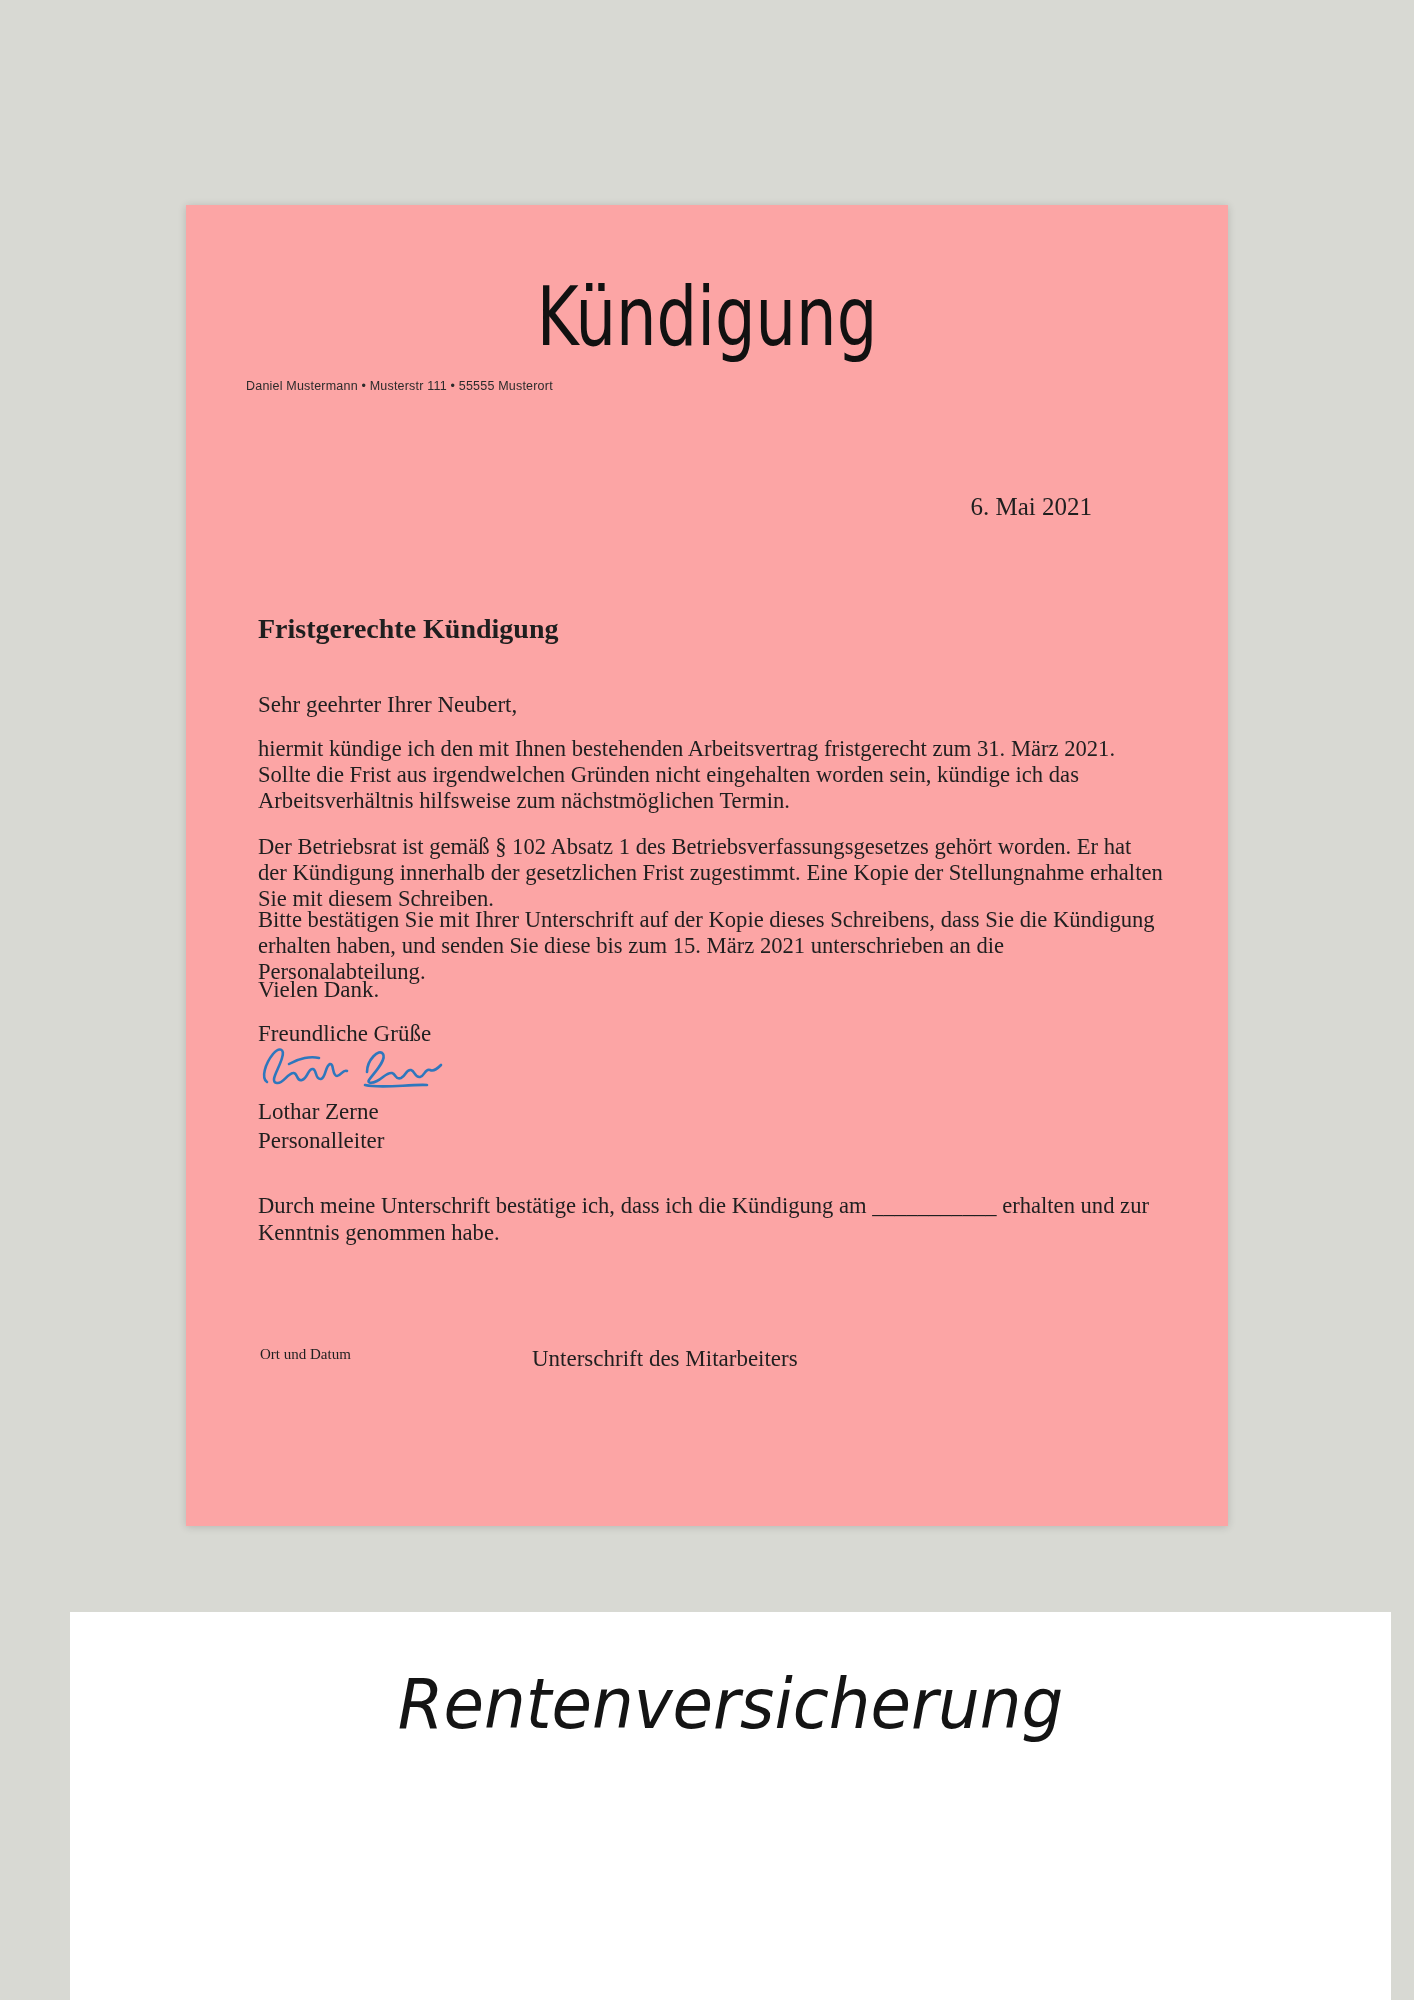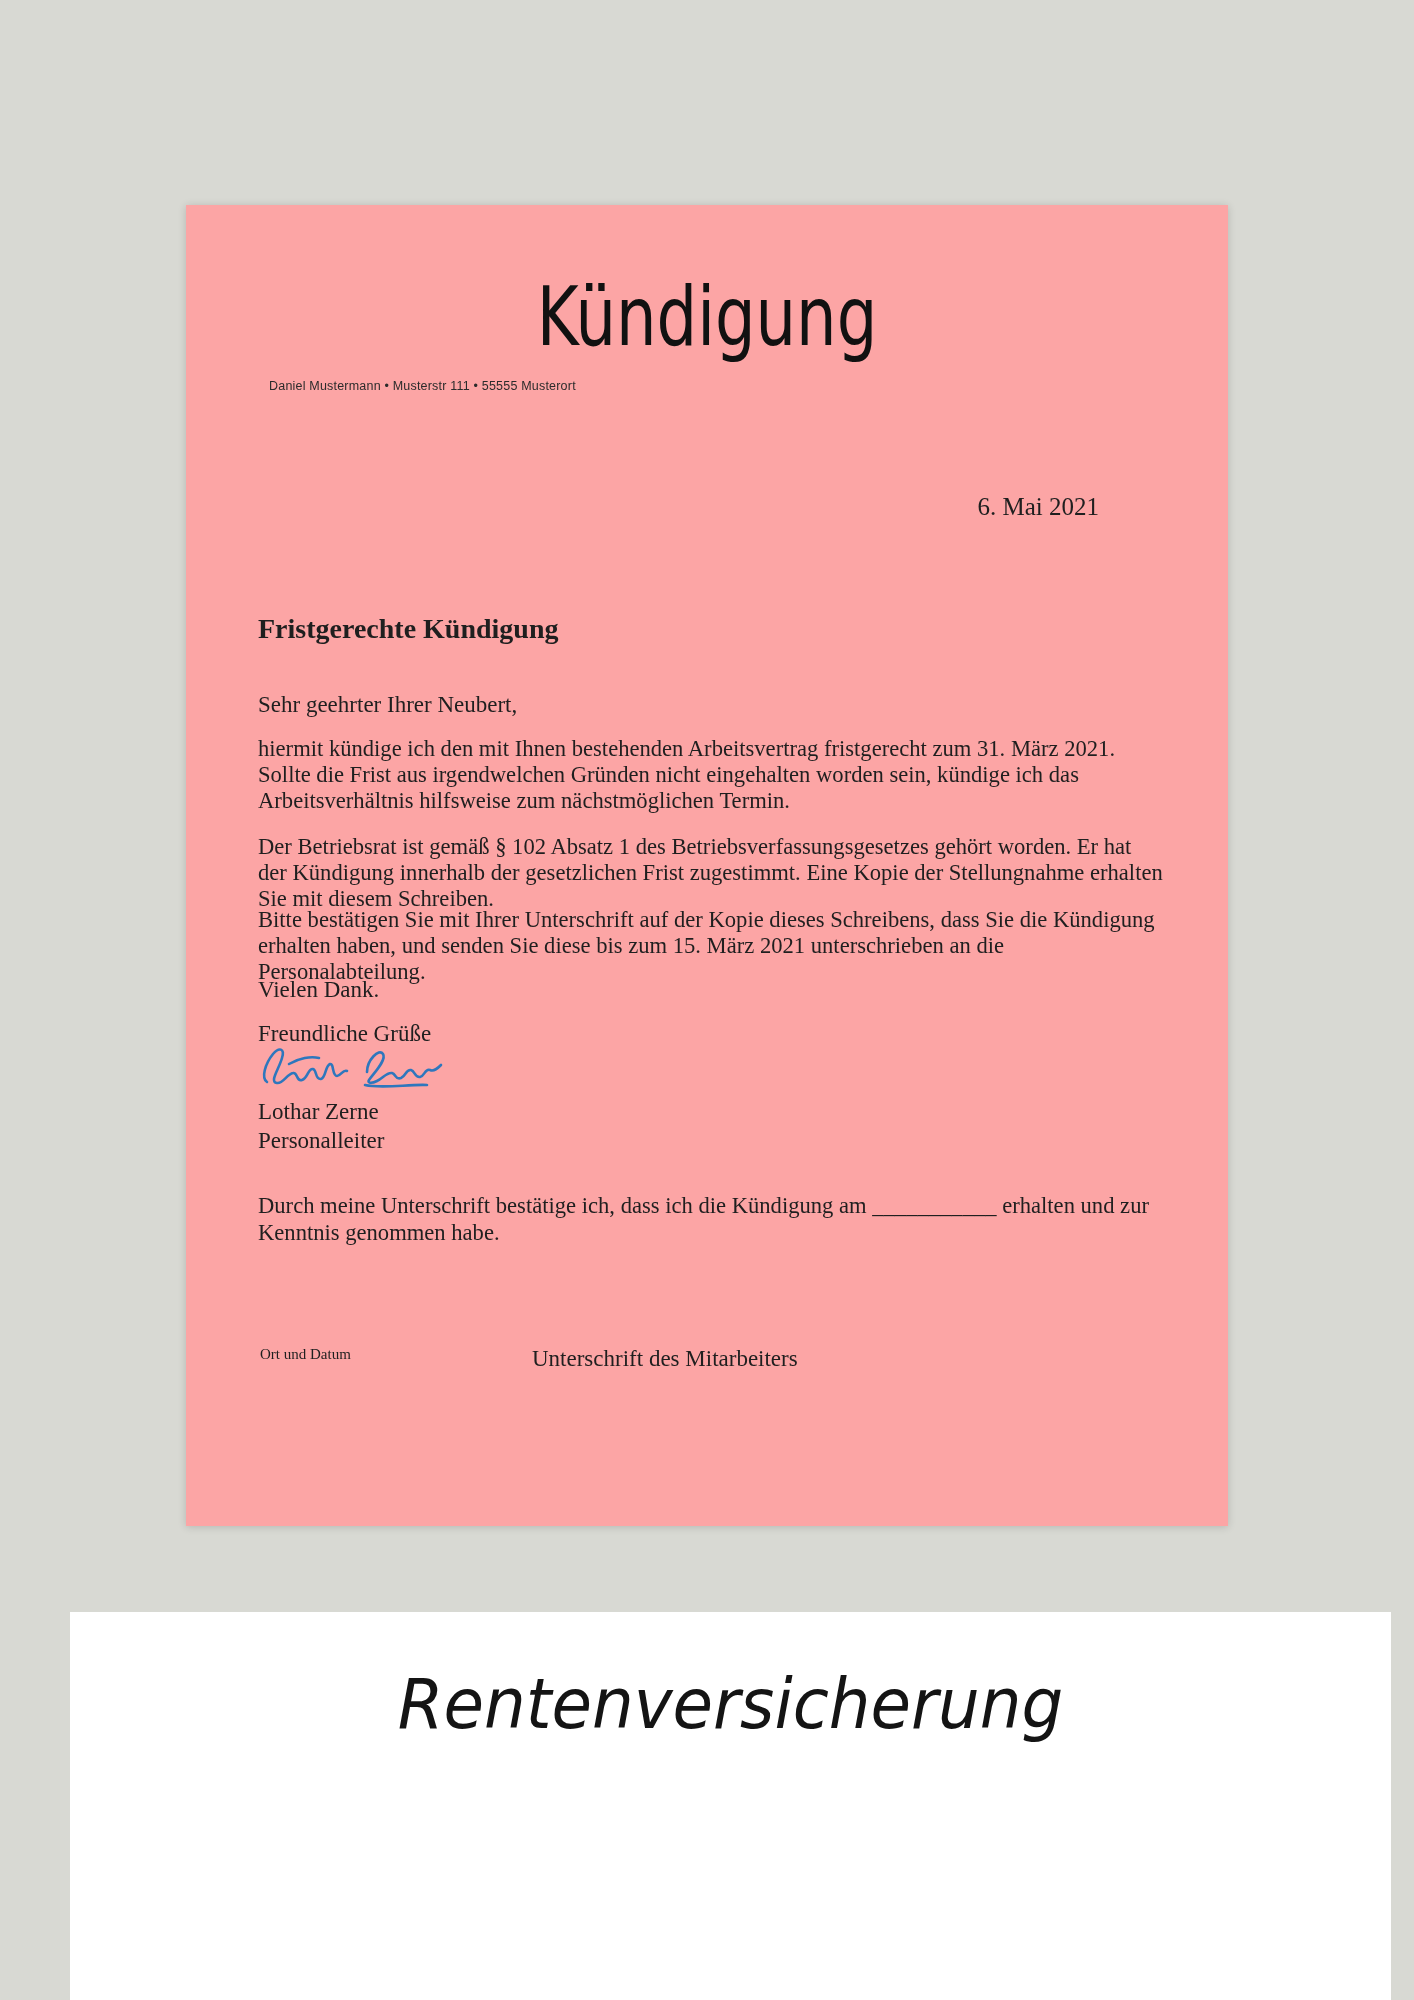--- a/index.html
+++ b/index.html
@@ -26,36 +26,36 @@
     text-align: center;
     font-family: "DejaVu Sans", sans-serif;
     font-size: 82px; line-height: 1.12;
     font-weight: 400; color: #111;
     transform: scaleX(0.78);
     transform-origin: 50% 50%;
     white-space: nowrap;
   }
   .sender-line {
     position: absolute;
-    left: 83px; top: 174px;
+    left: 60px; top: 174px;
     font-family: "Liberation Sans", sans-serif;
     font-size: 12.5px; color: #2b2b2b;
     letter-spacing: 0.2px;
     white-space: nowrap;
   }
   .recipient {
     position: absolute;
     left: 72px; top: 213px;
     font-family: "Liberation Sans", sans-serif;
     font-size: 26px; line-height: 33px;
     color: #1c1c1c;
   }
   .date-line {
     position: absolute;
-    top: 288px; right: 129px;
+    top: 288px; right: 136px;
     font-size: 25px;
     white-space: nowrap;
   }
   .subject-line {
     position: absolute;
     left: 72px; top: 408px;
     font-size: 28px; font-weight: bold;
     white-space: nowrap;
   }
   .salutation {

